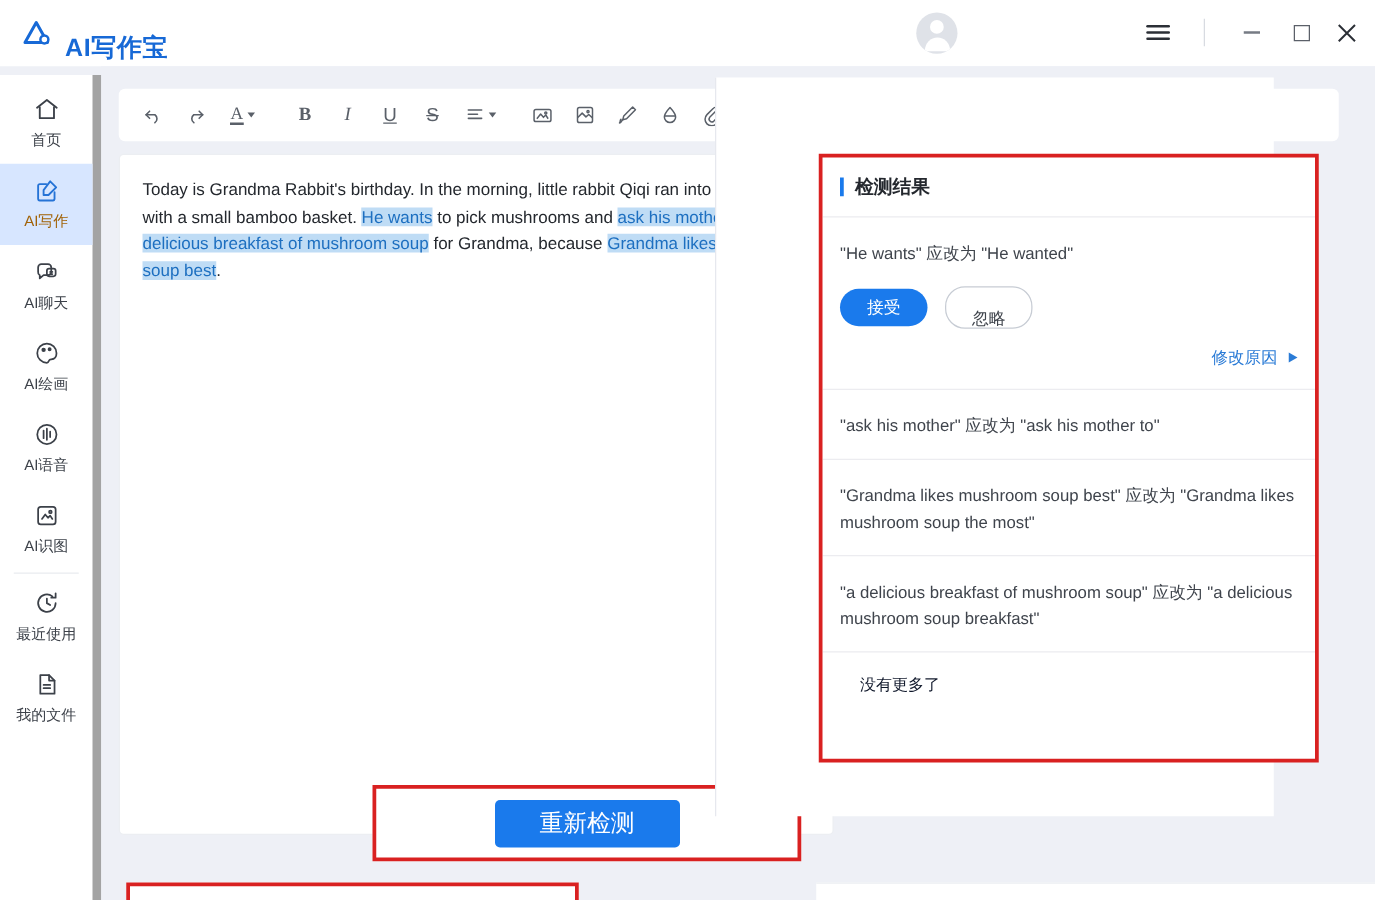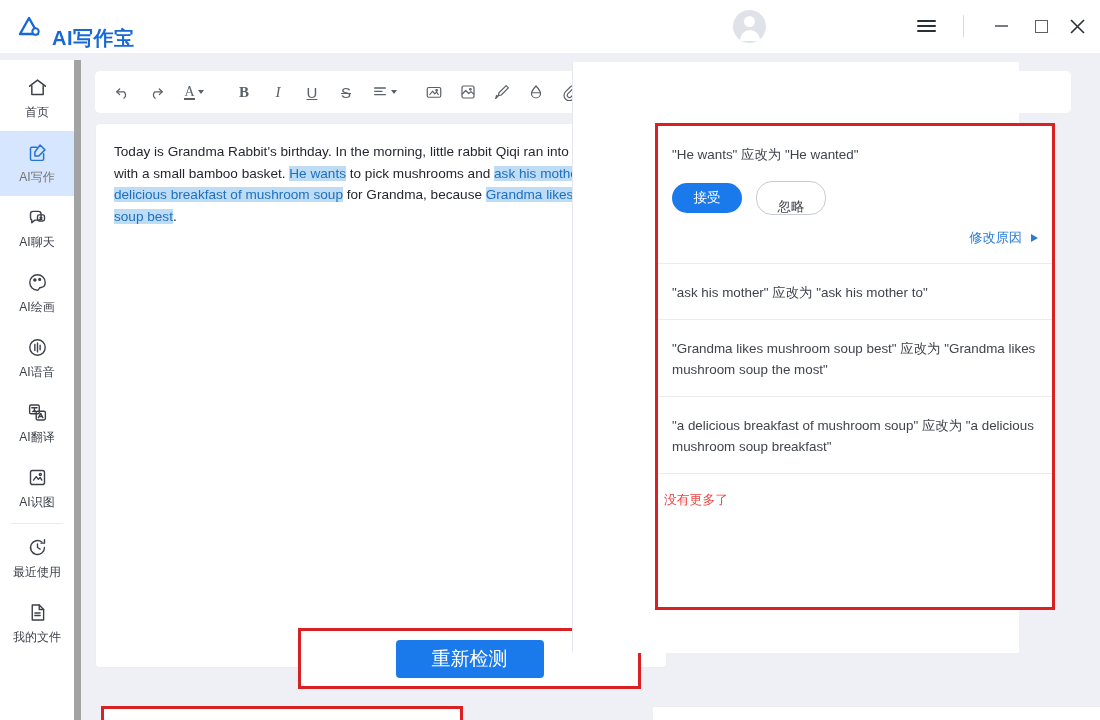--- a/index.html
+++ b/index.html
@@ -74,21 +74,21 @@
     position: relative;
     height: 65px;
     display: flex; flex-direction: column;
     align-items: center; justify-content: center;
     color: #3c4149;
     cursor: pointer;
   }
   .nav-item .nav-label { font-size: 12px; margin-top: 6px; color: #3c4149; }
   .nav-item .nav-ico { height: 22px; display: flex; align-items: center; }
   .nav-item.active { background: #d7e6ff; }
-  .nav-item.active .nav-label { color: #737373; }
+  .nav-item.active .nav-label { color: #a16207; }
   .nav-item.active svg { stroke: #2573d6; }
   .nav-sep {
     width: 52px; height: 1px; background: #e9ebf0; margin: 2px auto 2px auto;
   }
 
   
   .workspace {
     position: absolute; left: 81px; top: 53px;
     width: 1019px; height: 667px;
     background: #eef0f6;
@@ -232,22 +232,22 @@
     display: flex; align-items: center; margin-top: 14px;
     color: #2a7bd6; font-size: 13.2px; cursor: pointer; justify-content: flex-end;
   }
   .reason-link .arrow {
     width: 0; height: 0; margin-left: 9px;
     border-top: 4.5px solid transparent;
     border-bottom: 4.5px solid transparent;
     border-left: 7px solid #2a7bd6;
   }
   .no-more {
-    padding: 18px 6px;
-    font-size: 12.8px; color: #ef4444;
+    padding: 18px 30px;
+    font-size: 12.8px; color: #0f172a;
   }
 </style>
 </head>
 <body>
 
 <div class="app">
 
   <div class="titlebar">
     <div class="logo-wrap">
       <span class="logo-mark">
@@ -332,31 +332,20 @@
     <div class="nav-item">
       <span class="nav-ico">
         <svg width="21" height="21" viewBox="0 0 24 24" fill="none" stroke="#3c4149" stroke-width="1.6" stroke-linecap="round">
           <circle cx="12" cy="12" r="8.8"></circle>
           <path d="M9 8.5 V15.5 M12 6.8 V17 M15 9.5 V14.5"></path>
         </svg>
       </span>
       <span class="nav-label">AI语音</span>
     </div>
 
-    <div class="nav-item">
-      <span class="nav-ico">
-        <svg width="21" height="21" viewBox="0 0 24 24" fill="none" stroke="#3c4149" stroke-width="1.6" stroke-linecap="round" stroke-linejoin="round">
-          <rect x="3" y="3.5" width="11" height="10" rx="1.6"></rect>
-          <path d="M5.5 6.5 h6 M8.5 6.5 v4.5 M6.5 11 q2 -2 4 0"></path>
-          <rect x="10.5" y="10.5" width="10.5" height="10" rx="1.6"></rect>
-          <path d="M13 18 l2.6 -5 l2.6 5 M13.8 16.5 h3.6"></path>
-        </svg>
-      </span>
-      <span class="nav-label">AI翻译</span>
-    </div>
 
     <div class="nav-item">
       <span class="nav-ico">
         <svg width="21" height="21" viewBox="0 0 24 24" fill="none" stroke="#3c4149" stroke-width="1.6" stroke-linecap="round" stroke-linejoin="round">
           <rect x="4" y="4" width="16" height="16" rx="2.4"></rect>
           <path d="M7.5 15 L10.5 11 L13 14 L15 12 L17 15"></path>
           <circle cx="15.2" cy="8.6" r="1.2"></circle>
         </svg>
       </span>
       <span class="nav-label">AI识图</span>
@@ -480,20 +469,24 @@
     </div>
 
     <div class="wordcount-bar">
       
     </div>
   </div>
 
   <div class="panel-wrap"></div>
 
   <div class="panel">
+    <div class="panel-head">
+      <span class="accent"></span>
+      <span class="panel-title">检测结果</span>
+    </div>
 
     <div class="result-item">
       <div class="result-text">"He wants" 应改为 "He wanted"</div>
       <div class="result-actions">
         <button class="btn-accept">接受</button>
         <button class="btn-ignore">忽略</button>
       </div>
       <div class="reason-link">
         <span>修改原因</span>
         <span class="arrow"></span>

